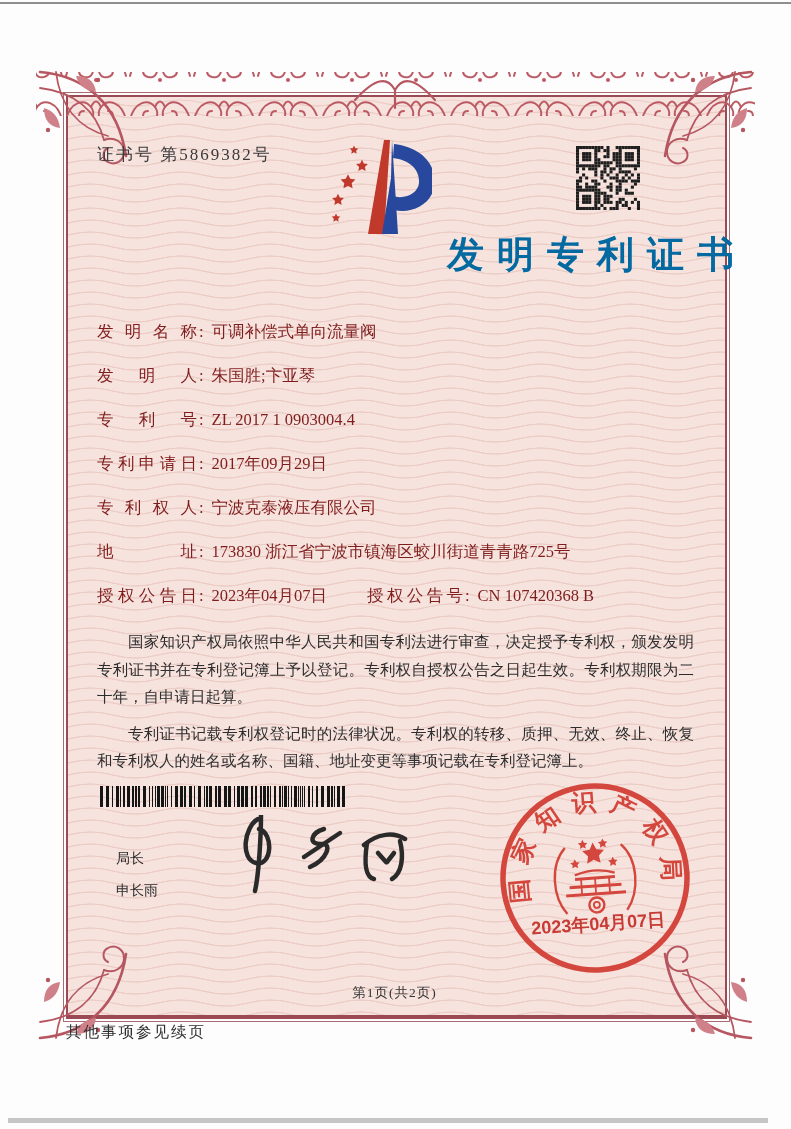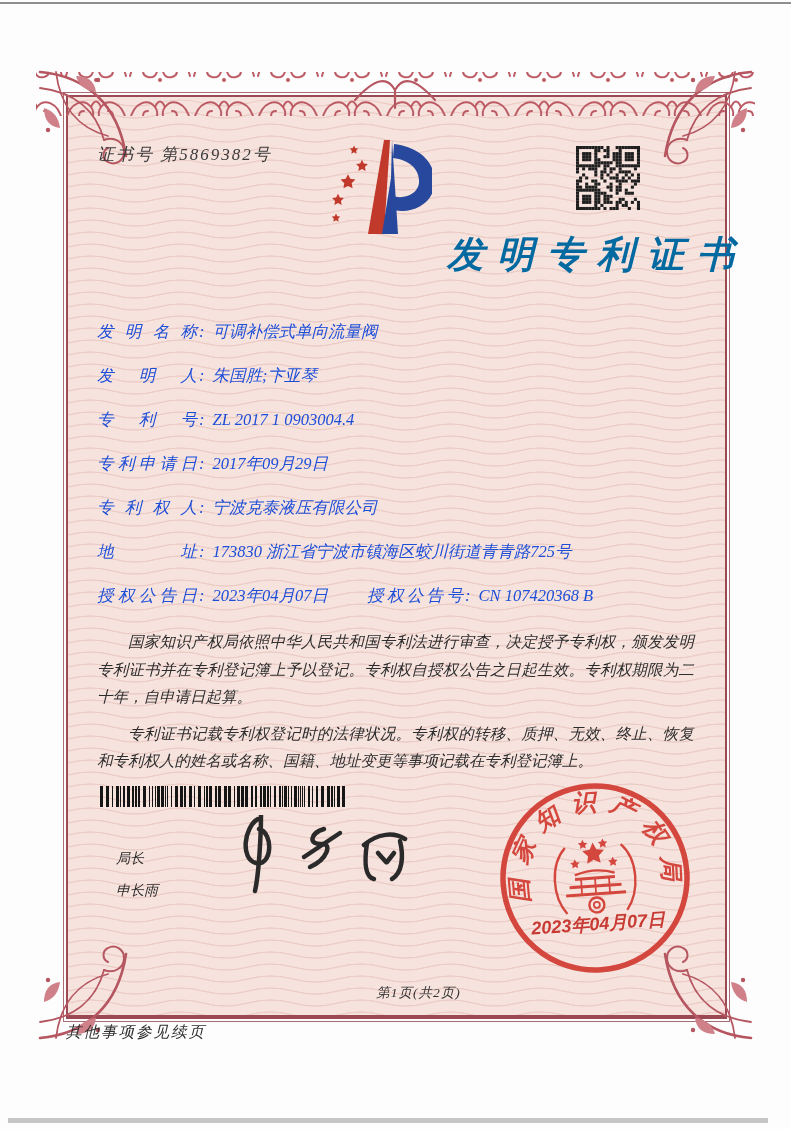--- a/index.html
+++ b/index.html
@@ -1,50 +1,50 @@
 <!DOCTYPE html>
 <html><head>
 <meta charset="utf-8">
 <style>
   html,body{margin:0;padding:0;background:#e8e8e8;}
   #page{position:relative;width:791px;height:1129px;background:#fdfdfd;overflow:hidden;
-        font-family:"Liberation Serif","DejaVu Serif",serif;color:#222;font-style:italic;}
+        font-family:"Liberation Serif","DejaVu Serif",serif;color:#222;}
   .abs{position:absolute;}
   
   #scan-top{left:0;top:2px;width:791px;height:2px;background:#8f8f8f;}
   #scan-bottom{left:8px;top:1118px;width:760px;height:5px;background:#c6c6c6;}
   
   #frame{left:66px;top:95px;width:657px;height:918px;
          background:#f7e3de;
          border:2px solid #9b4a53;border-bottom-width:4px;
          outline:1px solid #aa6b73;outline-offset:2px;}
   #frame svg{position:absolute;left:0;top:0;width:100%;height:100%;}
   
   #cert-no{left:97px;top:143px;font-size:17px;letter-spacing:2px;color:#3a3a3a;}
   #logo{left:322px;top:138px;}
   #qr{left:576px;top:146px;width:64px;height:64px;}
   #title{left:66px;top:230px;width:657px;text-align:right;font-size:37px;font-weight:bold;
          letter-spacing:13px;color:#0369a1;padding-left:24px;}
-  #fields{left:97px;top:310px;width:600px;font-size:16.5px;color:#1d4ed8;}
+  #fields{left:97px;top:310px;width:600px;font-size:16.5px;color:#7f1d1d;}
   .frow{position:relative;height:44px;display:flex;align-items:center;}
   .flabel{display:inline-block;width:100px;text-align:justify;text-align-last:justify;}
   .fcolon{margin:0 8px 0 2px;}
   .grant-pub{position:absolute;left:270px;top:0;height:44px;display:flex;align-items:center;}
   .grant-pub .flabel{width:96px;}
   #paras{left:97px;top:628px;width:600px;font-size:15.5px;line-height:1.78;color:#2d2d2d;
          text-align:justify;}
   #paras p{margin:0 3px 9px 0;text-indent:2em;}
   #barcode{left:100px;top:786px;width:246px;height:21px;}
   #director-title{left:116px;top:850px;font-size:14px;color:#2b2b2b;
                   font-family:"Liberation Sans","DejaVu Sans",sans-serif;}
   #director-name{left:116px;top:882px;font-size:14px;color:#2b2b2b;
                   font-family:"Liberation Sans","DejaVu Sans",sans-serif;}
   #signature{left:228px;top:815px;}
   #seal{left:490px;top:773px;opacity:.93;transform:rotate(-4deg);}
-  #page-num{left:66px;top:984px;width:657px;text-align:center;font-size:13.5px;letter-spacing:1px;color:#333;margin-left:24px;}
+  #page-num{left:66px;top:984px;width:657px;text-align:center;font-size:13.5px;letter-spacing:1px;color:#333;}
   #footer-note{left:66px;top:1022px;width:620px;font-size:15.5px;letter-spacing:2px;color:#2d2d2d;}
   .lace-overlay{left:0;top:0;width:791px;height:1129px;pointer-events:none;}
 </style>
 </head>
 <body>
 
 <div id="page">
 
   <svg width="0" height="0" style="position:absolute">
     <defs>

